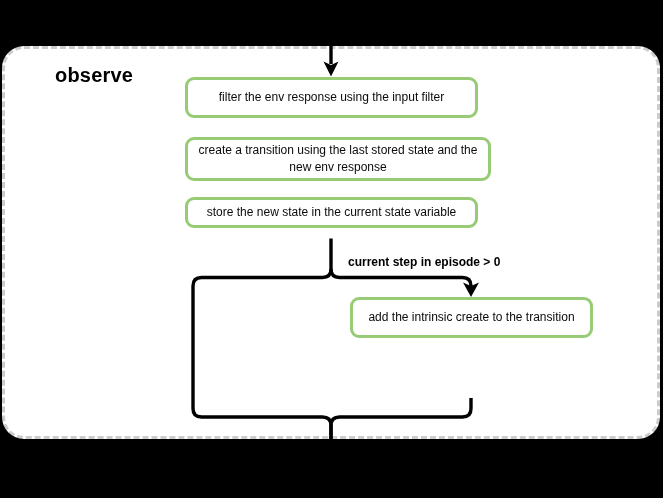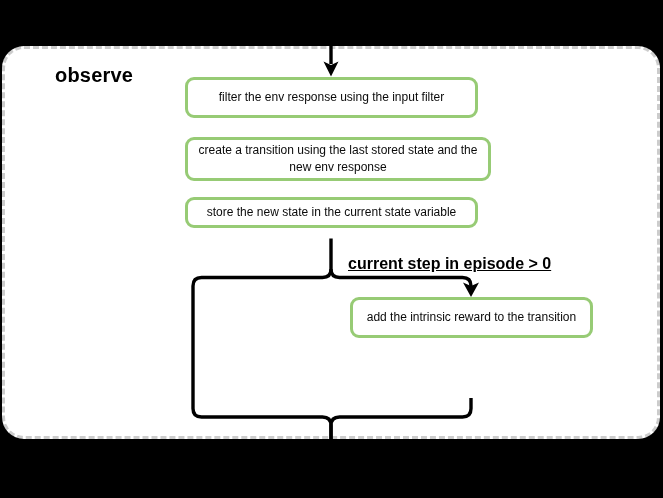--- a/index.html
+++ b/index.html
@@ -44,25 +44,24 @@
   }
   .node .node-label { display: block; width: 100%; }
   #node-1 { left: 185px; top: 77px;  width: 293px; height: 41px; }
   #node-2 { left: 185px; top: 137px; width: 306px; height: 44px; }
   #node-3 { left: 185px; top: 197px; width: 293px; height: 31px; }
   #node-4 { left: 350px; top: 297px; width: 243px; height: 41px; }
   #node-5 { left: 350px; top: 357px; width: 243px; height: 41px; }
   .branch-label {
     position: absolute;
     left: 348px; top: 255px;
-    font-size: 16px;
+    font-size: 12px;
     font-weight: bold;
     color: #000000;
     white-space: nowrap;
-    text-decoration: underline;
   }
   svg.connectors {
     position: absolute;
     left: 0; top: 0;
     width: 663px; height: 498px;
     pointer-events: none;
   }
   svg.connectors path {
     fill: none;
     stroke: #000000;
@@ -99,19 +98,19 @@
 
   <div class="node" id="node-2">
     <span class="node-label">create a transition using the last stored state and the new env response</span>
   </div>
 
   <div class="node" id="node-3">
     <span class="node-label">store the new state in the current state variable</span>
   </div>
 
   <div class="node" id="node-4">
-    <span class="node-label">add the intrinsic reward to the transition</span>
+    <span class="node-label">add the intrinsic create to the transition</span>
   </div>
 
 
   <div class="branch-label">current step in episode &gt; 0</div>
 
 </div>
 
 </body></html>

